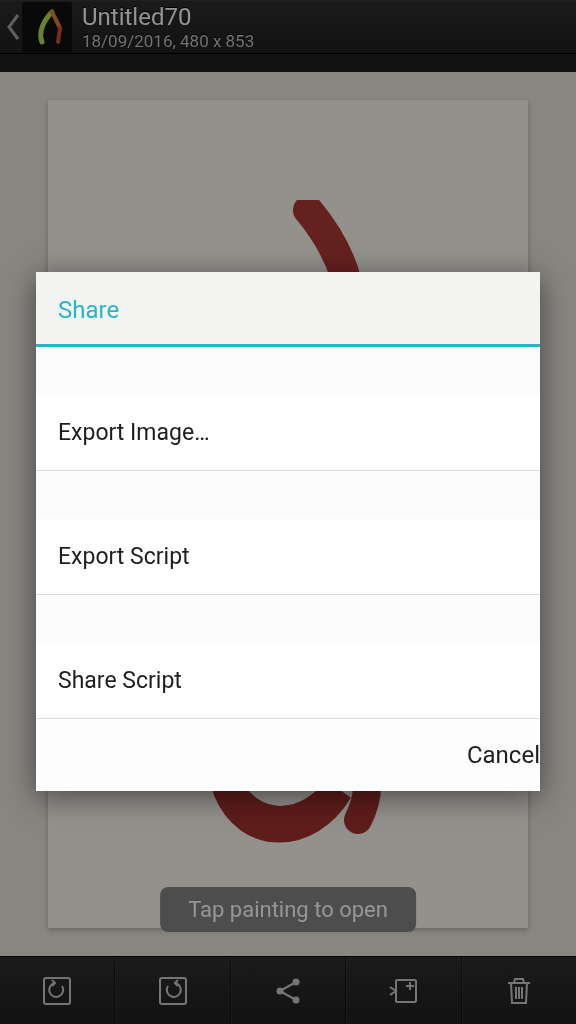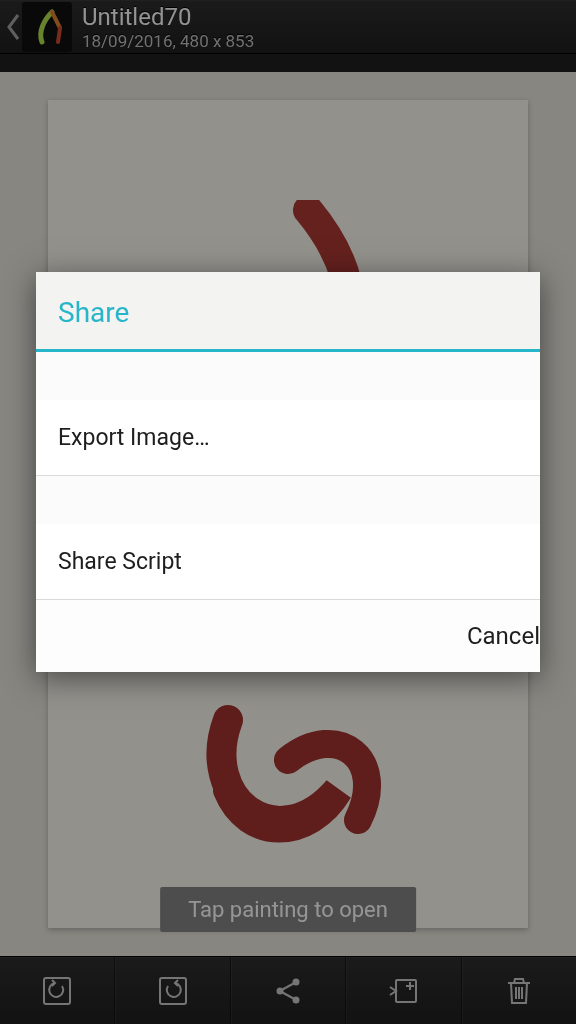--- a/index.html
+++ b/index.html
@@ -40,21 +40,21 @@
     box-shadow: 0 2px 6px rgba(0,0,0,.25);
     position:relative; overflow:hidden;
   }
   .stroke { position:absolute; }
 
   .hint-bar {
     position:absolute; left:50%; transform:translateX(-50%);
     bottom: 24px;
     background:#7d7d7d; color:#f1f1f1;
     font-size:22px; padding:10px 28px;
-    border-radius:2px;
+    border-radius:8px;
   }
 
   
   .bottombar {
     position:absolute; left:0; right:0; bottom:0; height:68px;
     background: linear-gradient(#2c2c2c,#1e1e1e);
     display:flex;
     border-top:1px solid #000;
     box-shadow: 0 1px 0 rgba(255,255,255,.05) inset;
   }
@@ -69,21 +69,21 @@
   
   .overlay {
     position:absolute; inset:0; background:rgba(0,0,0,.38);
   }
   .dialog {
     position:absolute; left:36px; right:36px; top:272px;
     background:#fbfbfb;
     box-shadow: 0 6px 28px rgba(0,0,0,.5);
   }
   .dialog-header {
-    color:#26b5c9; font-size:28px; font-weight:400;
+    color:#26b5c9; font-size:24px; font-weight:400;
     padding:24px 22px 20px;
     border-bottom:3px solid #26b5c9;
     background: #f3f3f1;
   }
   .option {
     font-size:23px; color:#1e1e1e;
     padding:24px 22px;
     border-bottom:1px solid #dadada;
     background:#fff;
     margin-top:48px;
@@ -168,15 +168,16 @@
       <line x1="20" y1="13" x2="20" y2="25"></line>
       <path d="M12 9 L13 5 L21 5 L22 9"></path>
     </svg>
   </div>
 </div>
 
 <div class="overlay"></div>
 <div class="dialog">
   <div class="dialog-header">Share</div>
   <div class="option">Export Image…</div>
+  <div class="option">Export Script</div>
   <div class="option">Share Script</div>
   <div class="cancel">Cancel</div>
 </div>
 
 </body></html>

